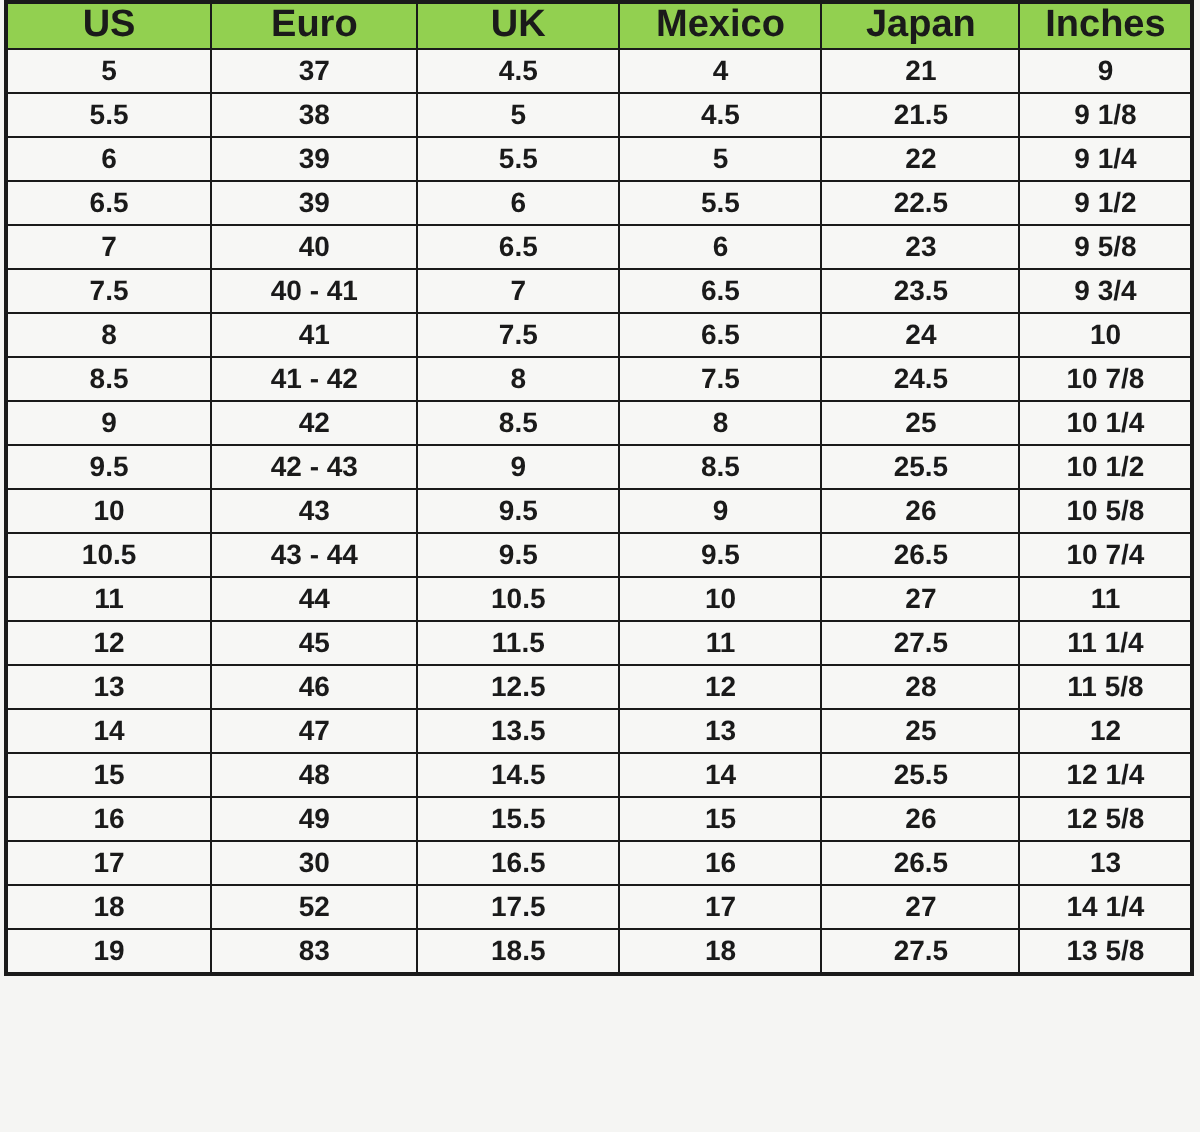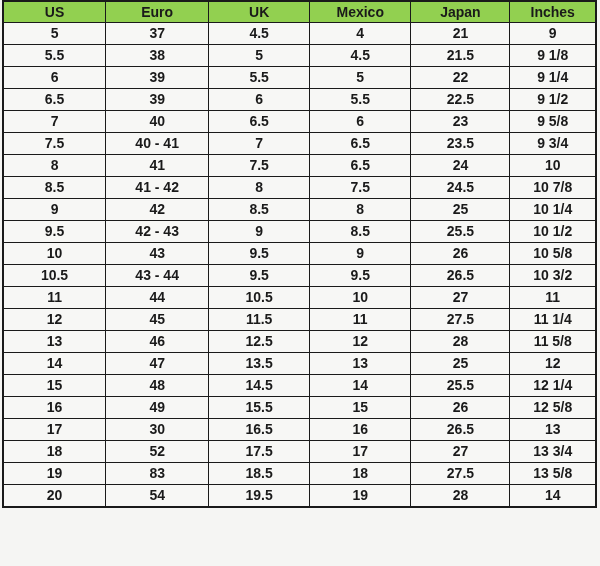--- a/index.html
+++ b/index.html
@@ -32,21 +32,21 @@
   table.size-table {
     border-collapse: collapse;
     table-layout: fixed;
     margin-left: 2px;
     width: 595px;
     border: 2px solid var(--border-color);
   }
   table.size-table th {
     background: var(--header-bg);
     border: 1px solid var(--border-color);
-    font-size: 14px;
+    font-size: 19px;
     font-weight: bold;
     height: 21px;
     padding: 0;
     text-align: center;
     color: var(--text-color);
   }
   table.size-table td {
     background: var(--cell-bg);
     border: 1px solid var(--border-color);
     font-size: 14px;
@@ -177,21 +177,21 @@
           <td>9</td>
           <td>26</td>
           <td>10 5/8</td>
         </tr>
         <tr>
           <td>10.5</td>
           <td>43 - 44</td>
           <td>9.5</td>
           <td>9.5</td>
           <td>26.5</td>
-          <td>10 3/2</td>
+          <td>10 7/4</td>
         </tr>
         <tr>
           <td>11</td>
           <td>44</td>
           <td>10.5</td>
           <td>10</td>
           <td>27</td>
           <td>11</td>
         </tr>
         <tr>
@@ -241,33 +241,25 @@
           <td>16</td>
           <td>26.5</td>
           <td>13</td>
         </tr>
         <tr>
           <td>18</td>
           <td>52</td>
           <td>17.5</td>
           <td>17</td>
           <td>27</td>
-          <td>13 3/4</td>
+          <td>14 1/4</td>
         </tr>
         <tr>
           <td>19</td>
           <td>83</td>
           <td>18.5</td>
           <td>18</td>
           <td>27.5</td>
           <td>13 5/8</td>
         </tr>
-        <tr>
-          <td>20</td>
-          <td>54</td>
-          <td>19.5</td>
-          <td>19</td>
-          <td>28</td>
-          <td>14</td>
-        </tr>
       </tbody>
   </table>
 </div>
 
 </body></html>

